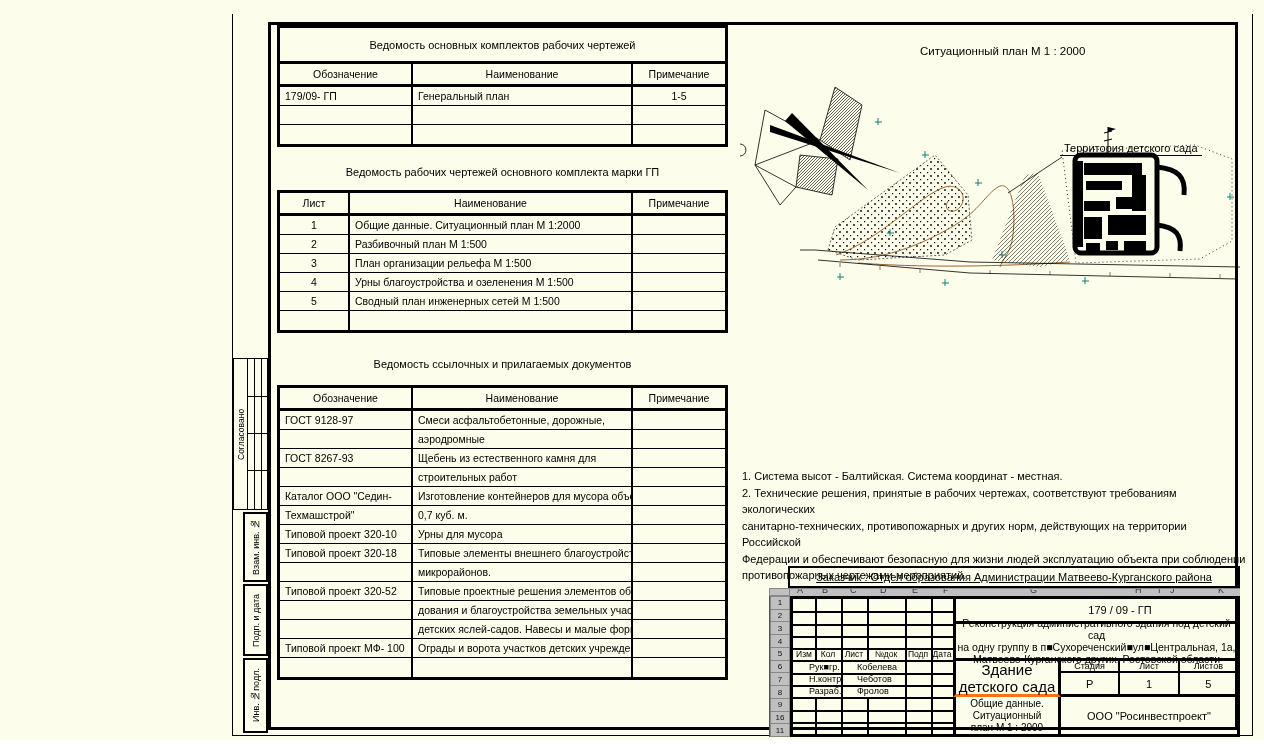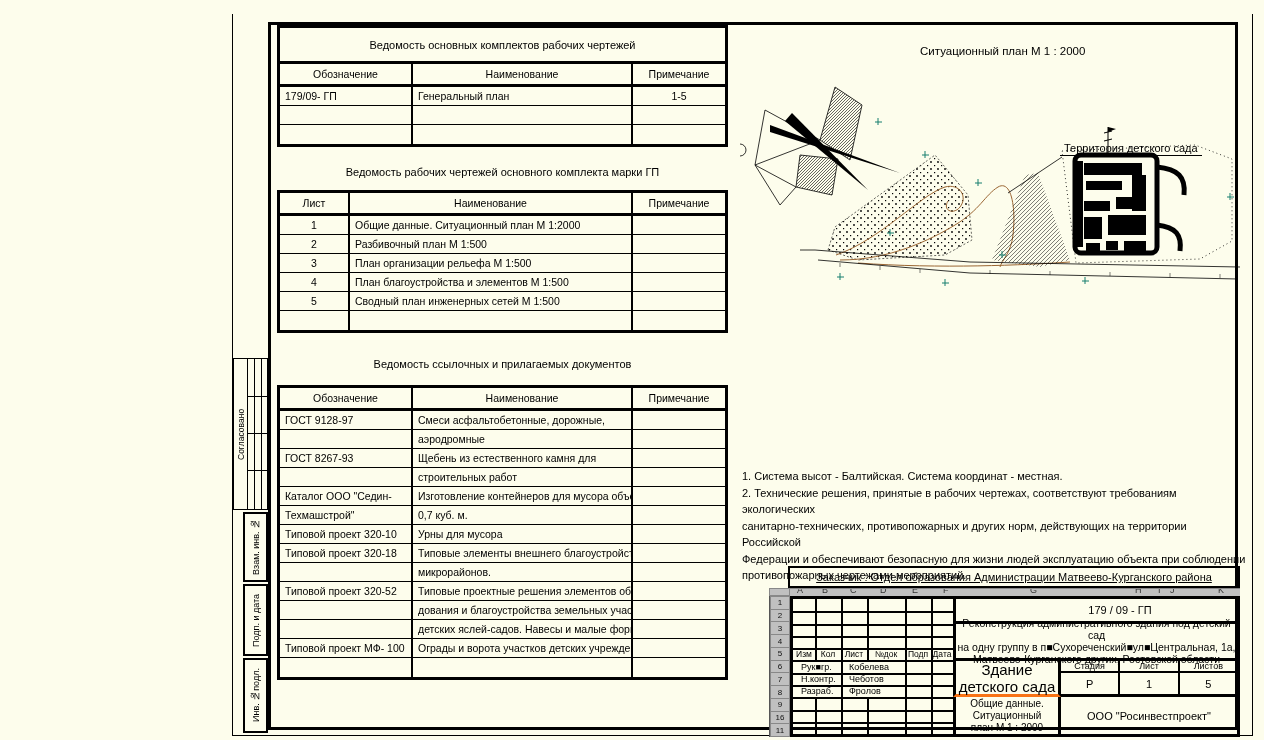--- a/index.html
+++ b/index.html
@@ -47,21 +47,21 @@
   .cornergray{position:absolute;left:769px;top:588px;width:21px;height:8px;background:#C0C0C0;border:1px solid #888;}
   .rownums{position:absolute;left:769px;top:596px;width:21px;height:141px;display:flex;
            flex-direction:column;border-left:1px solid #555;}
   .rownums div{flex:1;background:#C0C0C0;border:1px solid #888;border-top:none;display:flex;
                align-items:center;justify-content:center;font-size:8px;color:#111;}
   .rownums div:first-child{border-top:1px solid #888;}
   .tblock{position:absolute;left:790px;top:596px;width:450px;height:141px;border:3px solid #000;}
   .tb-vl{position:absolute;width:2px;background:#000;}
   .tb-hl{position:absolute;height:2px;background:#000;left:0;width:160px;}
   .tb-lbl{position:absolute;font-size:8.5px;display:flex;align-items:center;justify-content:center;overflow:hidden;white-space:nowrap;}
-  .tb-sig{position:absolute;font-size:9px;display:flex;align-items:center;padding-left:8px;overflow:hidden;white-space:nowrap;}
+  .tb-sig{position:absolute;font-size:9px;display:flex;align-items:center;padding-left:16px;overflow:hidden;white-space:nowrap;}
   .docnum{position:absolute;left:160px;top:0;width:284px;height:25px;border-left:3px solid #000;
           border-bottom:3px solid #000;display:flex;align-items:center;justify-content:center;font-size:11px;padding-left:47px;}
   .project{position:absolute;left:160px;top:25px;width:284px;height:37px;border-left:3px solid #000;
            border-bottom:3px solid #000;font-size:10.5px;line-height:12px;text-align:center;
            display:flex;flex-direction:column;justify-content:center;}
   .objcell{position:absolute;left:160px;top:62px;width:108px;height:36px;border-left:3px solid #000;
            border-right:3px solid #000;border-bottom:3px solid #f97316;display:flex;align-items:center;
            justify-content:center;font-size:15px;text-align:center;}
   .stagehdr{position:absolute;left:268px;top:62px;width:176px;height:12px;display:flex;}
   .stagehdr div{flex:1;border-right:2px solid #000;border-bottom:2px solid #000;font-size:9px;
@@ -141,21 +141,21 @@
       <div class="cell t2-c2">Разбивочный план М 1:500</div>
       <div class="cell t2-c3"></div>
     </div>
     <div class="trow">
       <div class="cell cen t2-c1">3</div>
       <div class="cell t2-c2">План организации рельефа М 1:500</div>
       <div class="cell t2-c3"></div>
     </div>
     <div class="trow">
       <div class="cell cen t2-c1">4</div>
-      <div class="cell t2-c2">План благоустройства и элементов М 1:500</div>
+      <div class="cell t2-c2">Урны благоустройства и озеленения М 1:500</div>
       <div class="cell t2-c3"></div>
     </div>
     <div class="trow">
       <div class="cell cen t2-c1">5</div>
       <div class="cell t2-c2">Сводный план инженерных сетей М 1:500</div>
       <div class="cell t2-c3"></div>
     </div>
     <div class="trow">
       <div class="cell t2-c1"></div>
         <div class="cell t2-c2"></div>

